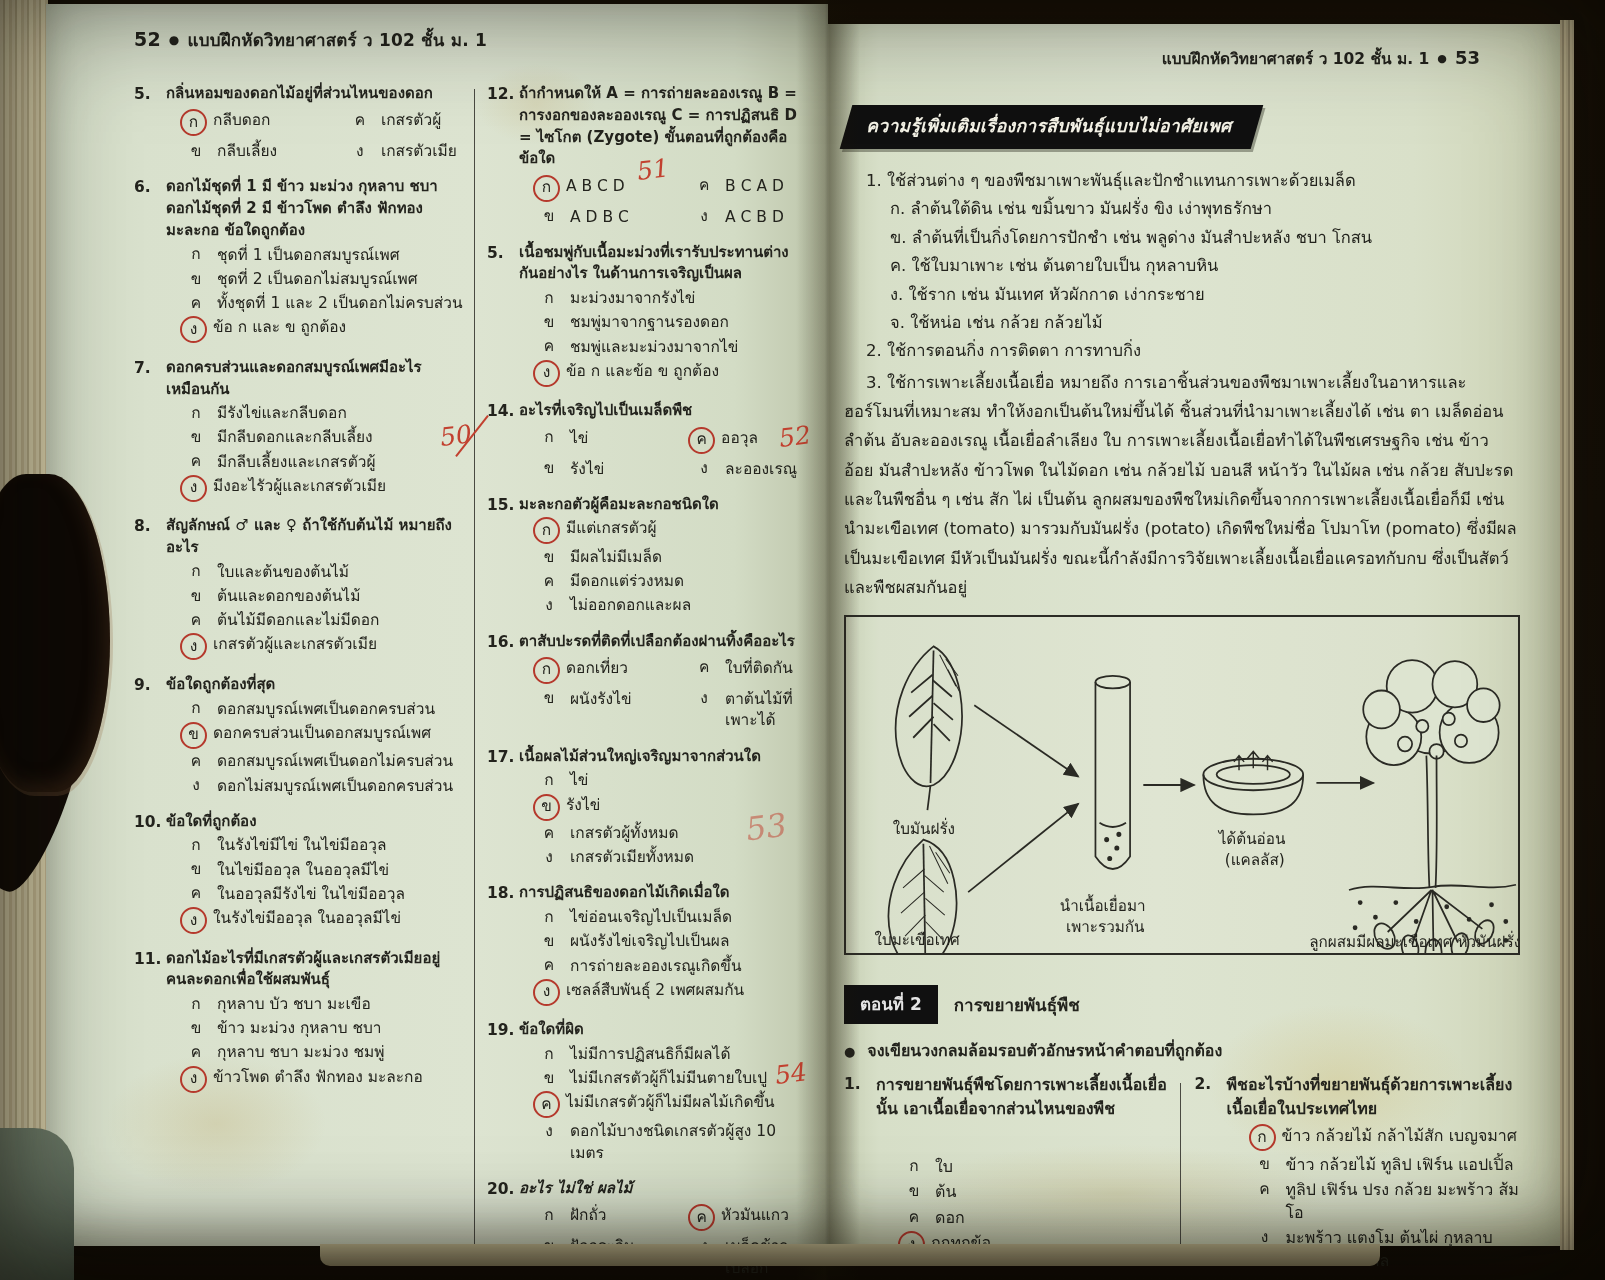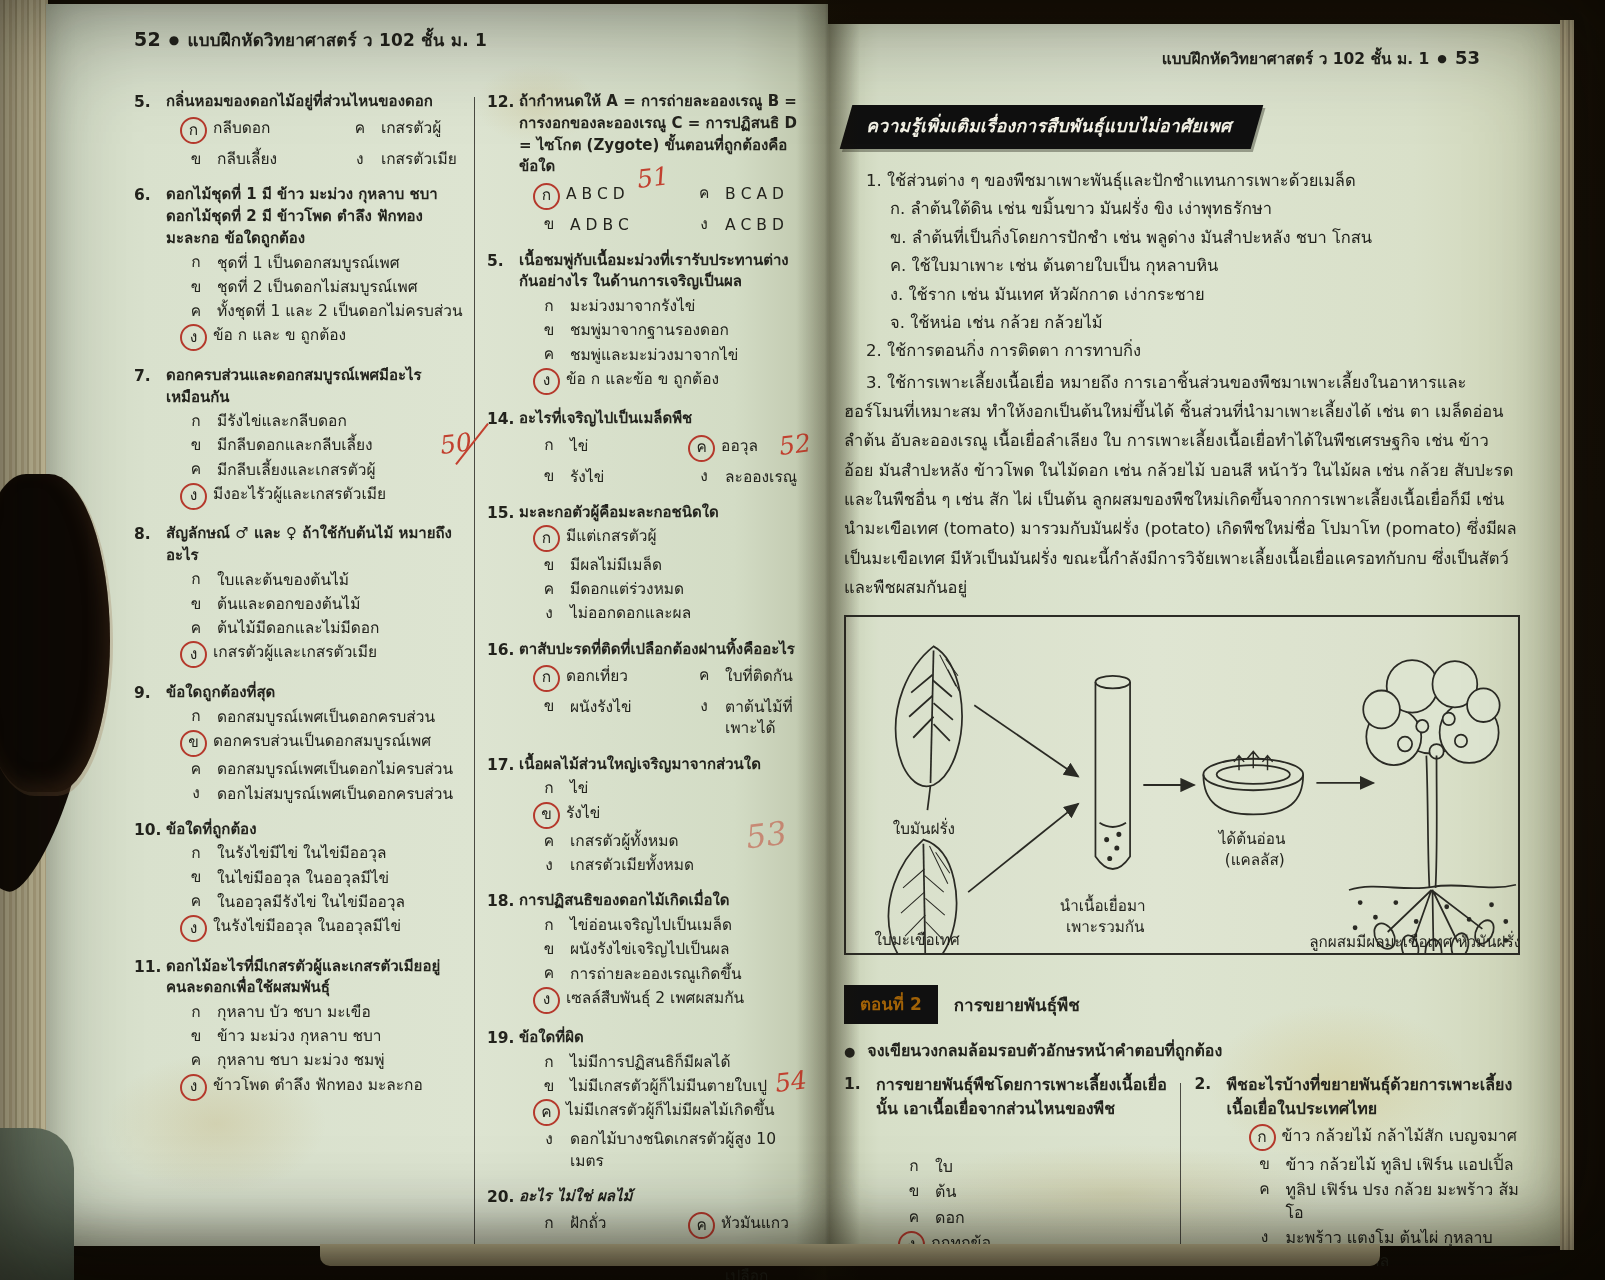--- a/index.html
+++ b/index.html
@@ -25,21 +25,21 @@
     background:linear-gradient(90deg,rgba(40,35,15,0) 0%,rgba(40,35,15,.28) 45%,rgba(25,20,8,.42) 52%,rgba(40,35,15,0) 100%);}
   .table-corner{position:absolute;left:0;top:1128px;width:74px;height:152px;
     background:linear-gradient(135deg,#75836f,#4d5a4c);border-top-right-radius:40px;}
   .thumb{position:absolute;left:-18px;top:474px;width:128px;height:318px;background:#0f0a06;
     border-radius:42% 58% 52% 48% / 36% 64% 58% 42%;
     box-shadow:2px 3px 0 1px rgba(150,110,70,.25), inset -6px -8px 18px rgba(70,45,25,.5);}
   .thumb-tail{position:absolute;left:-30px;top:700px;width:96px;height:190px;background:#130d08;
     border-radius:40% 60% 30% 70% / 30% 40% 60% 70%;transform:rotate(18deg);}
   
   .lp-inner{position:absolute;left:88px;top:22px;width:668px;}
-  .phead{font-size:17px;font-weight:bold;letter-spacing:.2px;margin-bottom:38px;}
+  .phead{font-size:17px;font-weight:bold;letter-spacing:.2px;margin-bottom:30px;}
   .phead .pnum{font-size:19px;}
   .phead .pbull{margin:0 8px;font-size:12px;vertical-align:2px;}
   .cols{display:flex;}
   .col1{width:330px;flex:none;}
   .coldiv{width:1px;background:#4a4a42;margin:6px 12px 40px 10px;flex:none;}
   .col2{width:314px;flex:none;}
   .q{display:flex;margin-bottom:11px;position:relative;}
   .qn{flex:none;width:32px;font-weight:bold;font-size:15.5px;line-height:1.45;}
   .qc{flex:1;min-width:0;}
   .qt{font-weight:bold;font-size:15px;line-height:1.45;}
@@ -60,21 +60,21 @@
   .rhead .pbull{margin:0 8px;font-size:11px;vertical-align:2px;}
   .banner{display:inline-block;background:#101010;transform:skewX(-16deg);padding:7px 26px 9px 20px;margin:34px 0 18px 2px;
     box-shadow:3px 3px 0 rgba(20,20,10,.35);}
   .banner span{display:inline-block;transform:skewX(16deg);color:#f4f2e6;font-weight:bold;font-style:italic;font-size:17.5px;letter-spacing:.3px;}
   .ritem{font-size:16.5px;line-height:1.72;margin-left:22px;}
   .rsub{font-size:16.5px;line-height:1.72;margin-left:46px;}
   .rpara{font-size:16.5px;line-height:1.78;margin-top:2px;text-indent:22px;}
   .figure{margin-top:12px;border:2.5px solid #2c2c26;height:336px;background:rgba(255,255,255,.06);}
   .figure svg{display:block;width:100%;height:100%;}
   .s2head{margin-top:30px;display:flex;align-items:center;}
-  .badge{background:#101010;color:#a16207;font-weight:bold;font-size:17px;padding:5px 16px 7px 16px;}
+  .badge{background:#101010;color:#e5e5e5;font-weight:bold;font-size:17px;padding:5px 16px 7px 16px;}
   .s2title{font-weight:bold;font-size:17px;margin-left:16px;}
   .instr{margin-top:14px;font-weight:bold;font-size:16px;}
   .instr .bull{margin-right:12px;font-size:13px;}
   .s2grid{display:flex;margin-top:10px;}
   .s2col{flex:1;min-width:0;}
   .s2div{width:1px;background:#4a4a42;margin:10px 14px 0 10px;height:172px;flex:none;}
   .s2 .q{margin-bottom:0;}
   .s2 .qt{font-size:16px;line-height:1.55;}
   .s2 .opt{font-size:16px;margin:3px 0 3px 26px;}
   .s2col.first .opts{margin-top:34px;}

